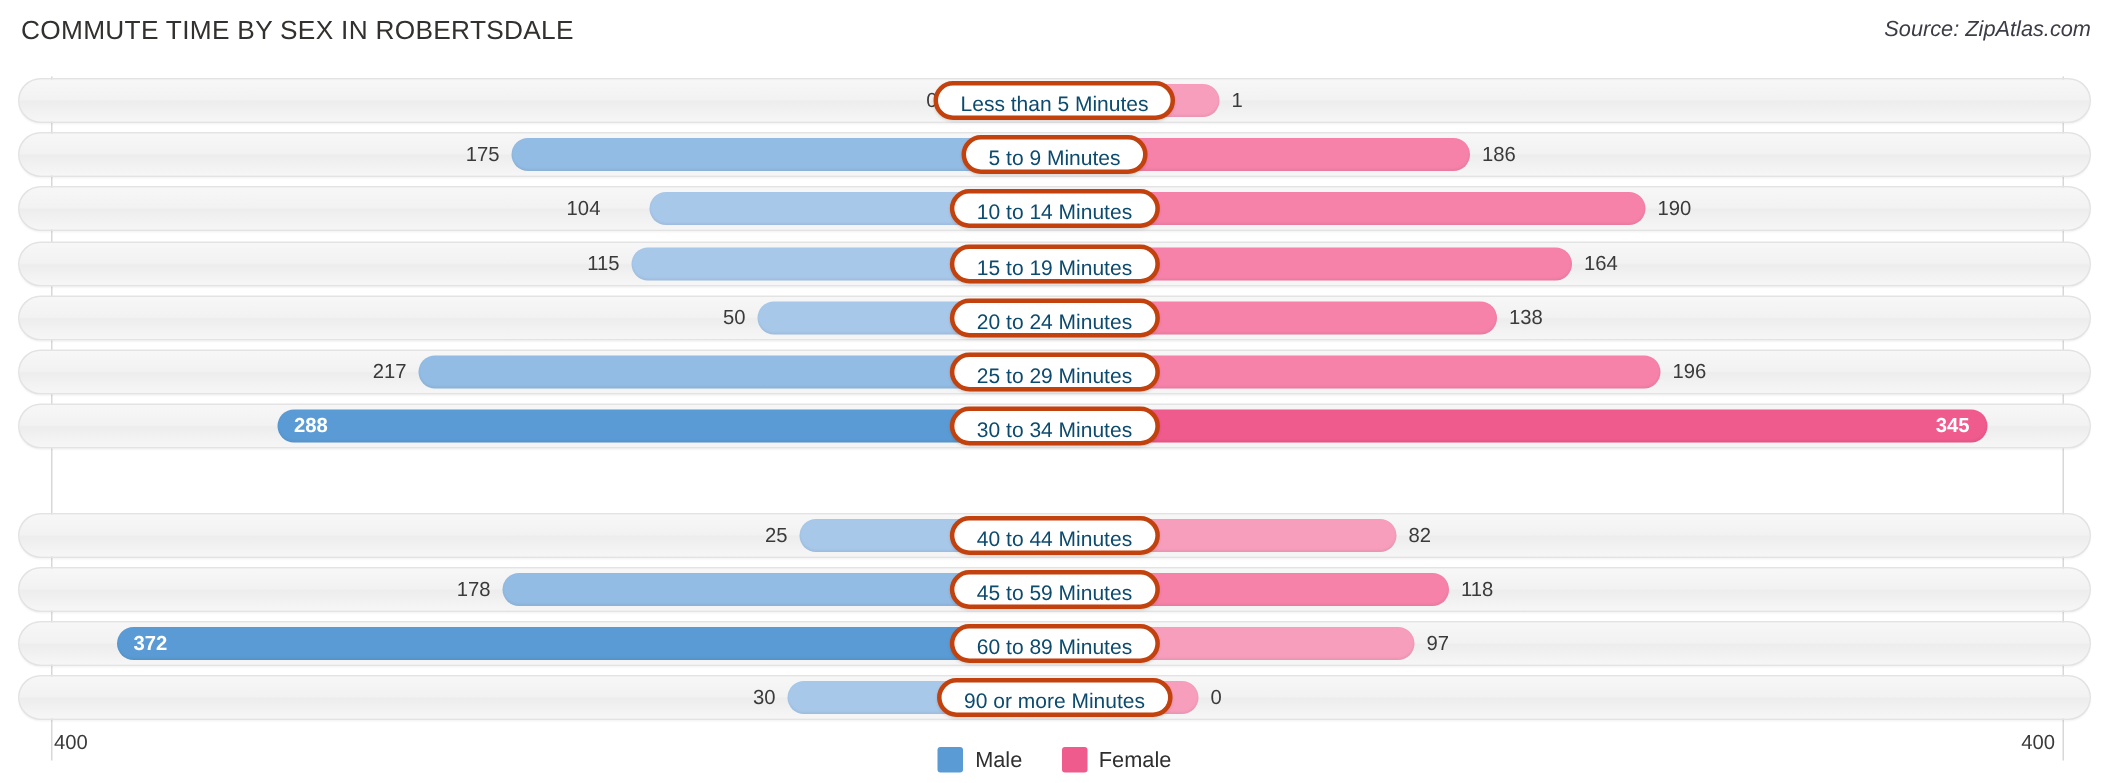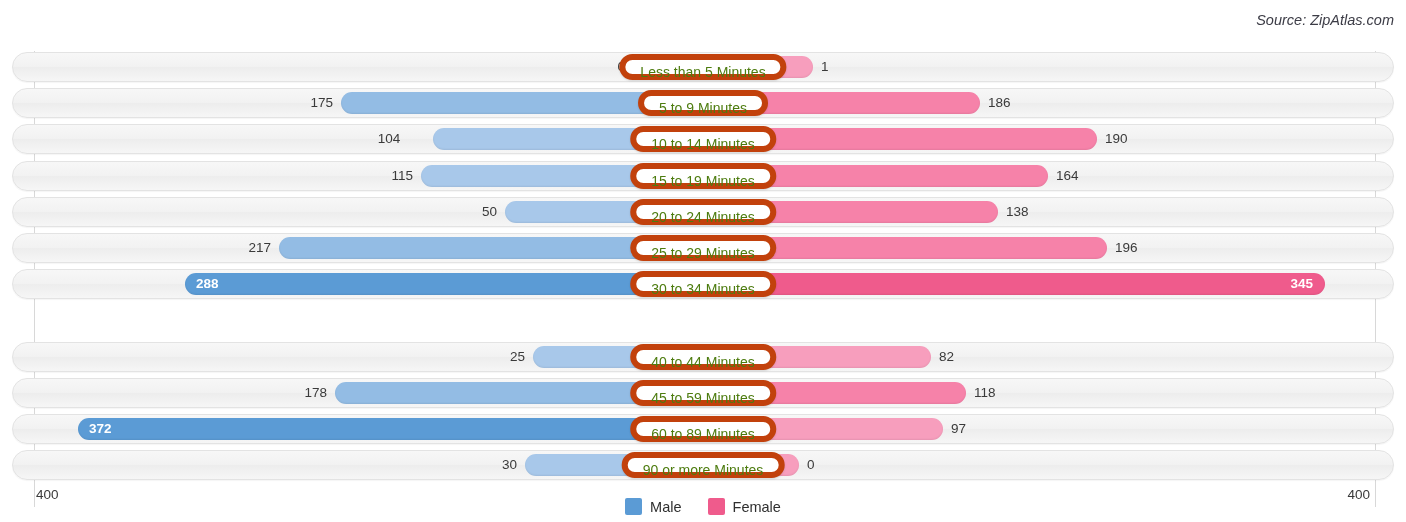--- a/index.html
+++ b/index.html
@@ -127,25 +127,25 @@
 
   
   .pill {
     position: absolute;
     top: 2px;
     height: 26px;
     line-height: 25px;
     transform: translateX(-50%);
     left: 691px;
     background: #ffffff;
-    border: 6px solid #c2410c;
+    border: 3px solid #c2410c;
     border-radius: 13px;
     padding: 0 15px;
     font-size: 14px;
-    color: #4d7c0f;
+    color: #0c4a6e;
     white-space: nowrap;
     box-shadow: 0 1px 2px rgba(0,0,0,0.13);
     box-sizing: border-box;
   }
 
   
   .axis-label {
     position: absolute;
     bottom: 20px;
     font-size: 13.5px;
@@ -178,20 +178,21 @@
     border-radius: 2px;
     display: inline-block;
   }
 </style>
 </head>
 <body>
 
 <div id="chart-root">
 
   <div class="header">
+    <div class="chart-title">COMMUTE TIME BY SEX IN ROBERTSDALE</div>
     <div class="source-note">Source: ZipAtlas.com</div>
   </div>
 
   <div class="panel">
     <div class="gridline left"></div>
     <div class="gridline right"></div>
     <div class="rows" id="rows-container">
         <div class="row" style="top: 1px;">
           <div class="track"></div>
           <div class="bar male" style="width: 70px;"></div>

